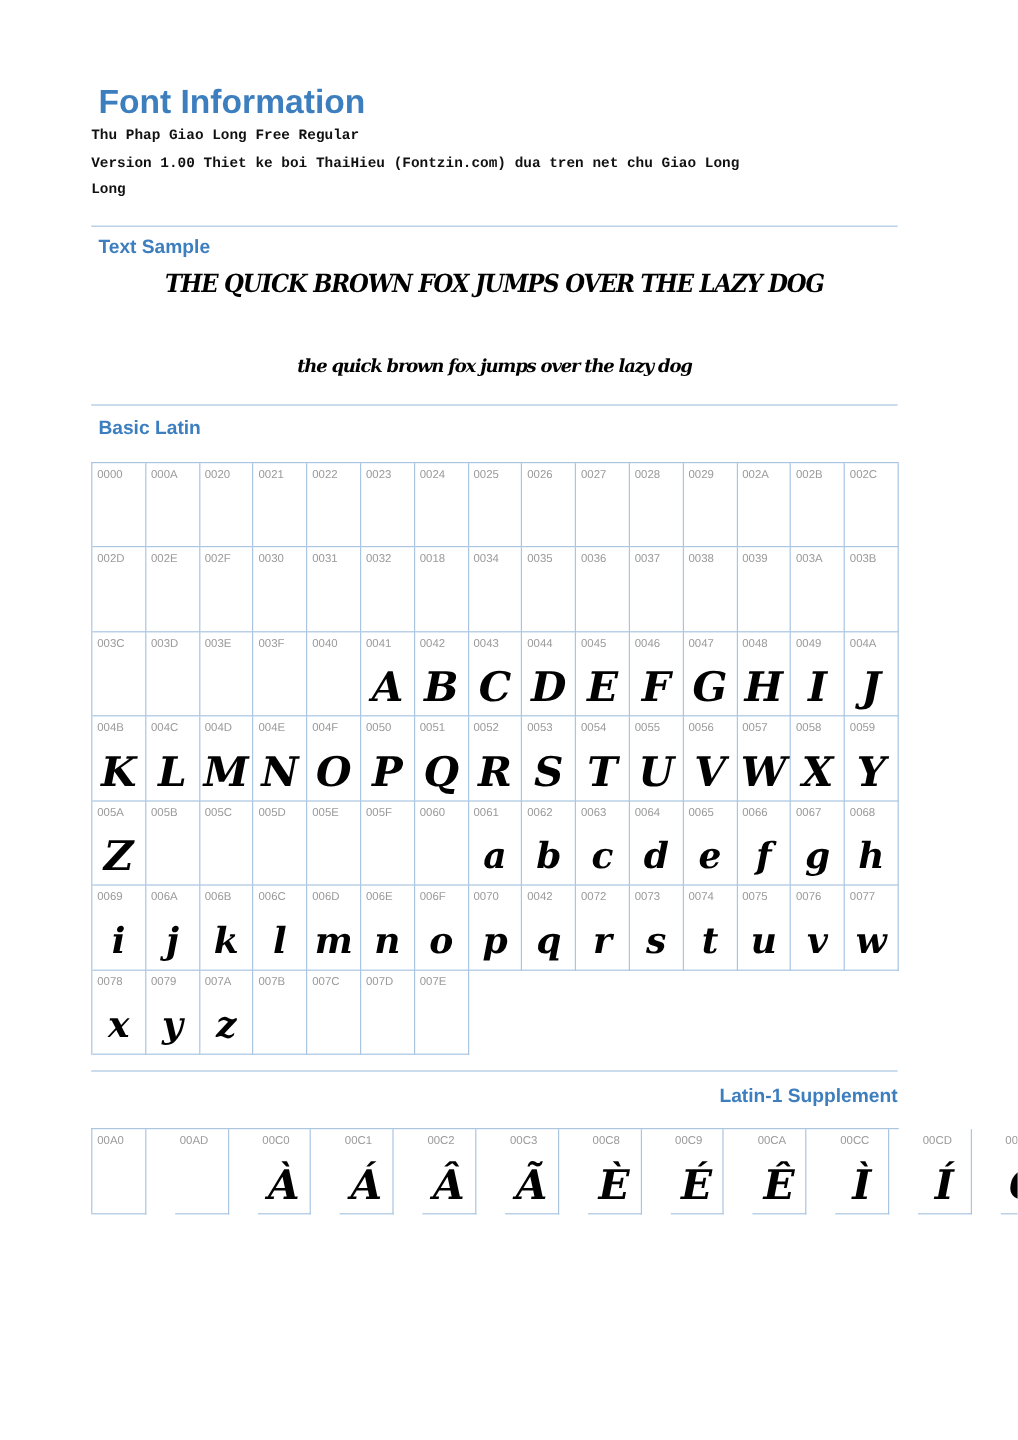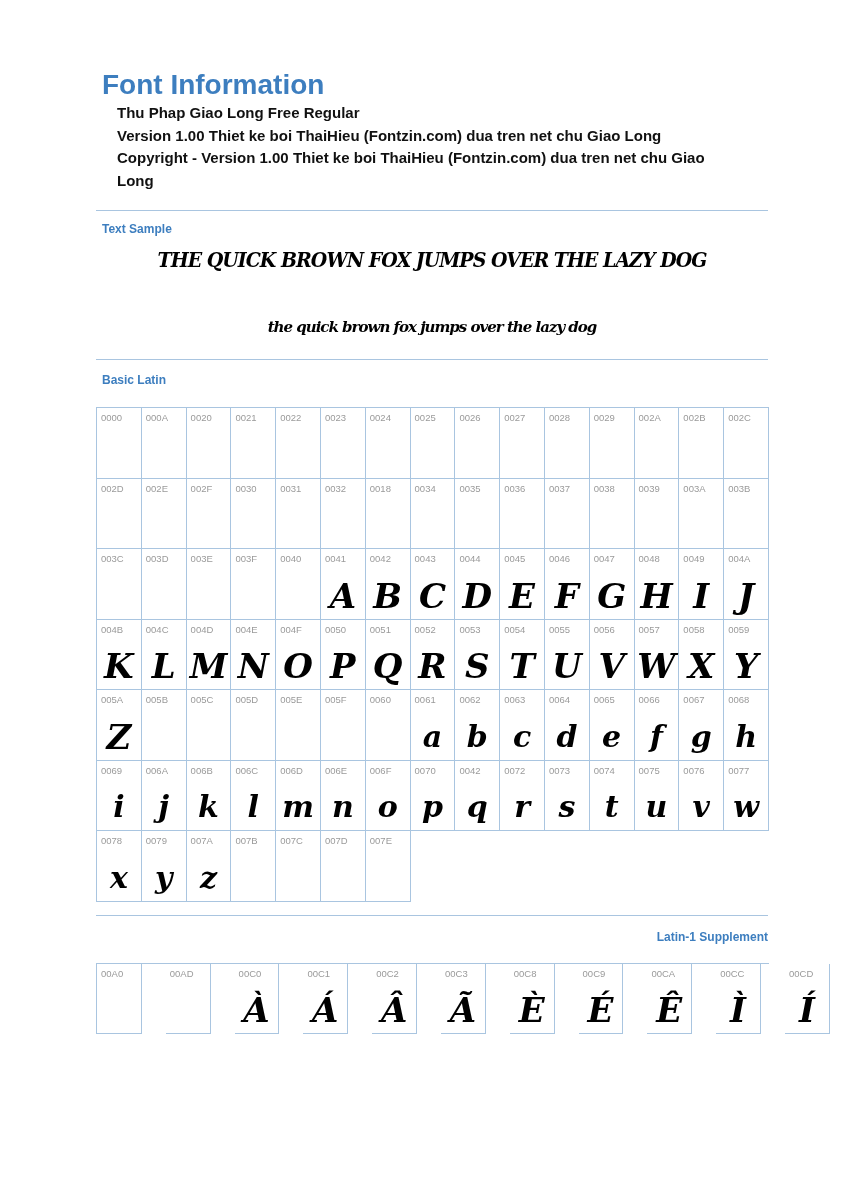--- a/index.html
+++ b/index.html
@@ -10,48 +10,49 @@
     body {
       width: 848px;
       height: 1200px;
       position: relative;
       overflow: hidden;
       font-family: "Liberation Sans", sans-serif;
       color: #111111;
     }
     .page {
       position: absolute;
-      left: 96px;
+      left: 76px;
       top: 68px;
       width: 672px;
     }
     .title {
       font-family: "Liberation Sans", sans-serif;
       font-weight: bold;
       font-size: 28px;
       line-height: 34px;
       color: #3d7ebf;
       margin: 0 0 0 6px;
     }
     .info-line {
       font-weight: bold;
-      font-size: 15px;
+      font-size: 12px;
       line-height: 22.5px;
       color: #111111;
-      margin-left: 21px;
+      margin-left: 0;
       padding-right: 4px;
+      font-family: Liberation Mono, monospace;
     }
     .sep {
       height: 1px;
       background: #a9c5e0;
       margin: 0;
     }
     .section-title {
       font-weight: bold;
-      font-size: 12px;
+      font-size: 16px;
       line-height: 20px;
       color: #3d7ebf;
       margin-left: 6px;
     }
     .sample {
       text-align: center;
       font-family: "DejaVu Serif", serif;
       font-style: italic;
       font-weight: bold;
       color: #000000;
@@ -110,21 +111,20 @@
   </style>
 </head>
 <body>
 
 <div class="page">
 
   <div class="title">Font Information</div>
   <div>
     <div class="info-line">Thu Phap Giao Long Free Regular</div>
     <div class="info-line">Version 1.00 Thiet ke boi ThaiHieu (Fontzin.com) dua tren net chu Giao Long</div>
-    <div class="info-line">Copyright - Version 1.00 Thiet ke boi ThaiHieu (Fontzin.com) dua tren net chu Giao</div>
     <div class="info-line">Long</div>
   </div>
 
   <div class="sep" style="margin-top:18px;"></div>
 
   <div class="section-title" style="margin-top:8px;">Text Sample</div>
   <div class="sample upper" style="margin-top:8px;">THE QUICK BROWN FOX JUMPS OVER THE LAZY DOG</div>
   <div class="sample lower" style="margin-top:46px;">the quick brown fox jumps over the lazy dog</div>
 
   <div class="sep" style="margin-top:22px;"></div>

